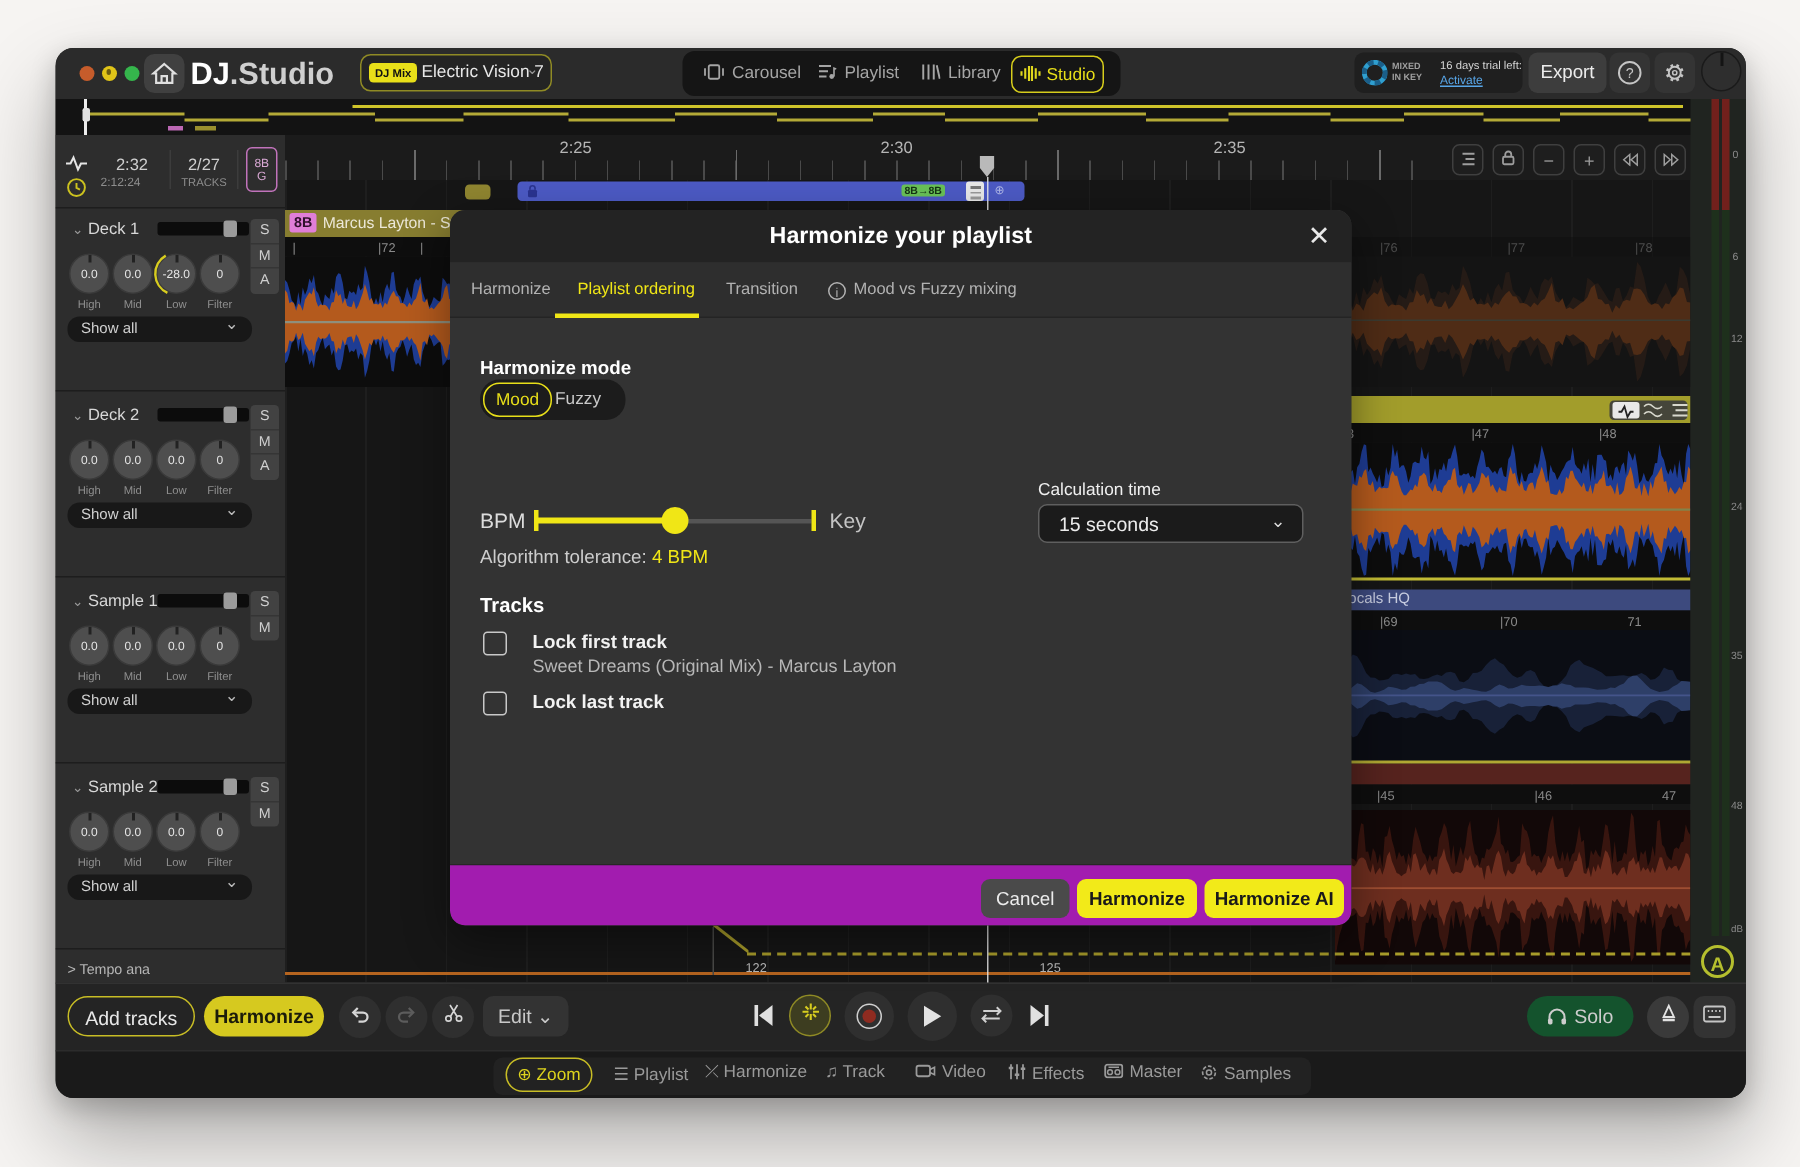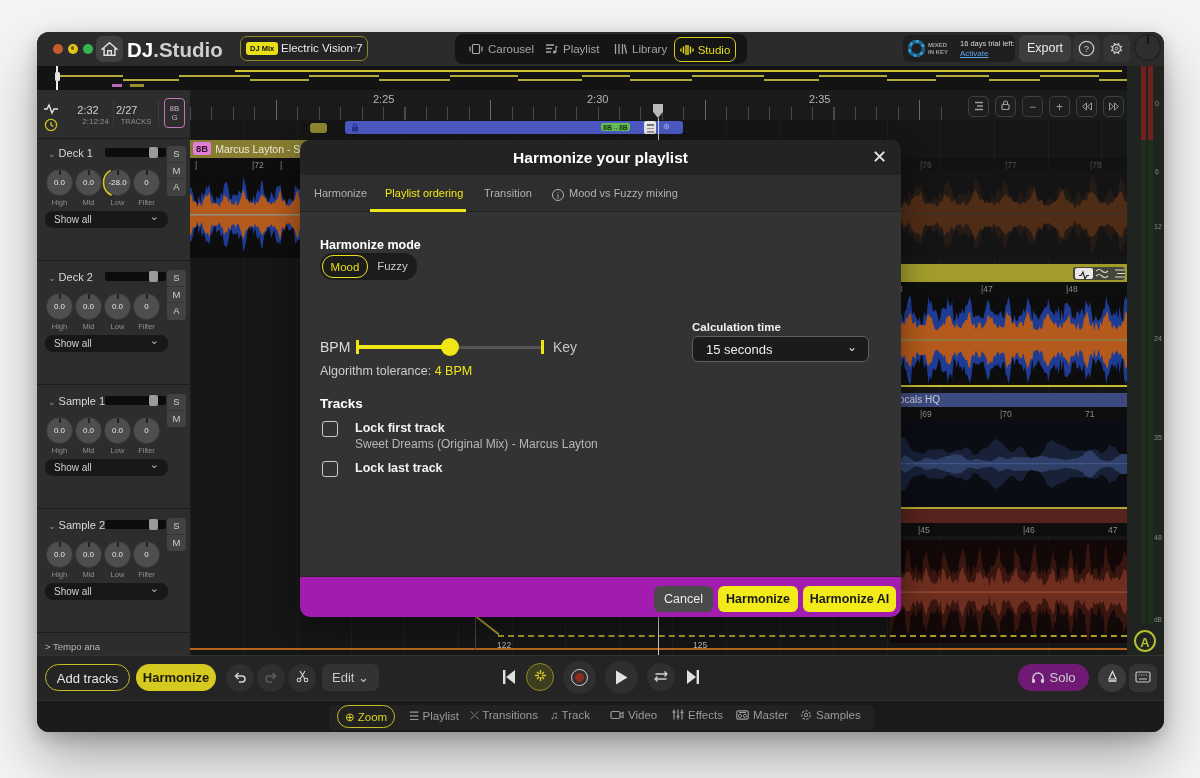--- a/index.html
+++ b/index.html
@@ -179,23 +179,23 @@
 <div style="position:absolute;left:620.5px;top:86px;width:1.5px;height:537px;background:rgba(235,235,235,.85);z-index:29"></div>
 <div id="sidebar">
 <div style="position:absolute;left:6px;top:12px"><svg width="16" height="14" viewBox="0 0 16 14">
           <path d="M1 7 H4 L6 3 L9 11 L11 7 H15" fill="none" stroke="#e5e5e5" stroke-width="1.4"></path>
         </svg></div>
 <div style="position:absolute;left:7px;top:28px"><svg width="14" height="14" viewBox="0 0 14 14">
           <circle cx="7" cy="7" r="5.6" fill="none" stroke="#ccc21f" stroke-width="1.3"></circle>
           <path d="M7 4 V7.2 L9.3 8.4" fill="none" stroke="#ccc21f" stroke-width="1.3"></path>
         </svg></div>
 <div style="position:absolute;left:30px;top:14px;width:42px;text-align:center;font-size:11px;color:#cfcfcf">2:32</div>
-<div style="position:absolute;left:30px;top:27px;width:42px;text-align:right;font-size:8px;color:#8d8d8d">2:12:24</div>
+<div style="position:absolute;left:30px;top:27px;width:42px;text-align:left;font-size:8px;color:#8d8d8d">2:12:24</div>
 <div style="position:absolute;left:76px;top:10px;width:1px;height:26px;background:#3c3c3c"></div>
-<div style="position:absolute;left:79px;top:14px;width:40px;text-align:left;font-size:11px;color:#cfcfcf">2/27</div>
+<div style="position:absolute;left:79px;top:14px;width:40px;text-align:center;font-size:11px;color:#cfcfcf">2/27</div>
 <div style="position:absolute;left:79px;top:27px;width:40px;text-align:center;font-size:7.5px;color:#8d8d8d">TRACKS</div>
 <div style="position:absolute;left:121px;top:10px;width:1px;height:26px;background:#3c3c3c"></div>
 <div style="position:absolute;left:127px;top:8px;width:21px;height:30px;border:1.3px solid #c173bb;border-radius:4px;color:#d9a8d4;font-size:8px;text-align:center;line-height:9px;padding-top:5px">8B<br>G</div>
 <div class="sephr" style="top:48px"></div>
 <div class="deckhead" style="top:57px"><span style="color:#9a9a9a;font-size:9px">⌄</span> Deck 1</div>
       <div class="volbar" style="top:58px">
         <div class="volthumb" style="left:44px"></div>
       </div>
       <div class="sma" style="top:56px">
         <div>S</div>
@@ -423,40 +423,40 @@
         </svg></div>
  <div class="circbtn" style="left:610px;top:7px"><svg width="16" height="13" viewBox="0 0 16 13" style="margin-top:7px">
           <path d="M2.5 4 H13.5 M11.5 1.5 L14 4 L11.5 6.5" fill="none" stroke="#d0d0d0" stroke-width="1.3"></path>
           <path d="M13.5 9 H2.5 M4.5 6.5 L2 9 L4.5 11.5" fill="none" stroke="#d0d0d0" stroke-width="1.3"></path>
         </svg></div>
  <div style="position:absolute;left:648px;top:13px"><svg width="15" height="16" viewBox="0 0 15 16">
           <path d="M2 1 L11 8 L2 15 Z" fill="#e0e0e0"></path>
           <rect x="11.6" y="1" width="2.4" height="14" fill="#e0e0e0"></rect>
         </svg></div>
 
- <div class="pill" style="left:981px;top:8px;width:71px;height:27px;background:#701a75;color:#cdcdcd;line-height:27px"><svg width="14" height="13" viewBox="0 0 14 13" style="vertical-align:-2px;margin-right:4px">
+ <div class="pill" style="left:981px;top:8px;width:71px;height:27px;background:#14532d;color:#cdcdcd;line-height:27px"><svg width="14" height="13" viewBox="0 0 14 13" style="vertical-align:-2px;margin-right:4px">
           <path d="M2 9 V7 a5 5 0 0 1 10 0 v2" fill="none" stroke="#cdcdcd" stroke-width="1.4"></path>
           <rect x="1" y="8" width="3" height="4" rx="1.2" fill="#cdcdcd"></rect>
           <rect x="10" y="8" width="3" height="4" rx="1.2" fill="#cdcdcd"></rect>
         </svg>Solo</div>
  <div class="circbtn" style="left:1061px;top:8px;background:#3a3a3a"><svg width="13" height="13" viewBox="0 0 13 13">
           <path d="M6.5 1.5 L10 9 H3 Z" fill="none" stroke="#e2e2e2" stroke-width="1.2"></path>
           <path d="M2.5 11 H10.5" stroke="#e2e2e2" stroke-width="1.6"></path>
         </svg></div>
  <div class="circbtn" style="left:1092px;top:8px;background:#333;border-radius:7px"><svg width="16" height="12" viewBox="0 0 16 12">
           <rect x="1" y="1" width="14" height="10" rx="1.5" fill="none" stroke="#c5c5c5" stroke-width="1.2"></rect>
           <path d="M3.5 4 H4.5 M6 4 H7 M8.5 4 H9.5 M11 4 H12 M4 8 H12" stroke="#c5c5c5" stroke-width="1.2"></path>
         </svg></div>
 </div>
 
 <div id="bstrip">
  <div style="position:absolute;left:292px;top:4px;width:545px;height:25px;background:#222;border-radius:6px"></div>
  <div class="bitem" style="left:300px;top:4px;width:58px;height:23px;border:1px solid #c8bd25;border-radius:12px;color:#ddd31d;text-align:center;line-height:23px">⊕ Zoom</div>
  <div class="bitem" style="left:372px">☰ Playlist</div>
- <div class="bitem" style="left:433px">⤫ Transitions</div>
+ <div class="bitem" style="left:433px">⤫ Harmonize</div>
  <div class="bitem" style="left:513px">♫ Track</div>
  <div class="bitem" style="left:573px"><svg width="14" height="10" viewBox="0 0 14 10" style="vertical-align:-1px;margin-right:4px">
           <rect x="1" y="1.5" width="9" height="7" rx="1.5" fill="none" stroke="#9a9a9a" stroke-width="1.2"></rect>
           <path d="M10 4 L13 2.5 V7.5 L10 6" fill="none" stroke="#9a9a9a" stroke-width="1.1"></path>
         </svg>Video</div>
  <div class="bitem" style="left:635px"><svg width="12" height="11" viewBox="0 0 12 11" style="vertical-align:-1px;margin-right:4px">
           <path d="M2 0.5 V10.5 M6 0.5 V10.5 M10 0.5 V10.5" stroke="#9a9a9a" stroke-width="1.2"></path>
           <path d="M0.5 3 H3.5 M4.5 7.5 H7.5 M8.5 3.5 H11.5" stroke="#9a9a9a" stroke-width="1.6"></path>
         </svg>Effects</div>
  <div class="bitem" style="left:699px"><svg width="13" height="10" viewBox="0 0 13 10" style="vertical-align:-1px;margin-right:4px">
@@ -477,32 +477,32 @@
   <div class="mtab" style="left:14px">Harmonize</div>
   <div class="mtab" style="left:85px;color:#f0e616">Playlist ordering</div>
   <div style="position:absolute;left:70px;top:34px;width:96px;height:2.5px;background:#f0e616"></div>
   <div class="mtab" style="left:184px">Transition</div>
   <div class="mtab" style="left:252px"><span style="display:inline-block;width:12px;height:12px;border:1px solid #b2b2b2;border-radius:50%;font-size:8.5px;text-align:center;line-height:12px;vertical-align:-2px;margin-right:5px">i</span>Mood vs Fuzzy mixing</div>
  </div>
 
  <div style="position:absolute;left:20px;top:98px;font-size:12.5px;font-weight:bold;color:#fff">Harmonize mode</div>
  <div style="position:absolute;left:20px;top:113px;width:97px;height:27px;background:#1c1c1c;border-radius:13px"></div>
  <div style="position:absolute;left:22px;top:115px;width:46px;height:23px;border:1px solid #e8df19;border-radius:11px;color:#e8df19;font-size:11.5px;text-align:center;line-height:22px">Mood</div>
- <div style="position:absolute;left:70px;top:115px;width:45px;height:23px;color:#c9c9c9;font-size:11.5px;text-align:center;line-height:22px">Fuzzy</div>
+ <div style="position:absolute;left:70px;top:115px;width:45px;height:23px;color:#c9c9c9;font-size:11.5px;line-height:22px">Fuzzy</div>
 
 
  <div style="position:absolute;left:20px;top:199px;font-size:14px;color:#dcdcdc">BPM</div>
  <div style="position:absolute;left:56px;top:200px;width:2.5px;height:14px;background:#f0e616"></div>
  <div style="position:absolute;left:57px;top:205px;width:93px;height:4px;background:#f0e616"></div>
  <div style="position:absolute;left:150px;top:206px;width:91px;height:2.5px;background:#555"></div>
  <div style="position:absolute;left:241px;top:200px;width:2.5px;height:14px;background:#f0e616"></div>
  <div style="position:absolute;left:141px;top:198px;width:18px;height:18px;background:#f0e616;border-radius:50%"></div>
  <div style="position:absolute;left:253px;top:199px;font-size:14px;color:#c5c5c5">Key</div>
 
- <div style="position:absolute;left:392px;top:181px;font-size:11.5px;font-weight:bold;color:#f0f0f0">Calculation time</div>
+ <div style="position:absolute;left:392px;top:181px;font-size:11.5px;font-weight:normal;color:#f0f0f0">Calculation time</div>
  <div style="position:absolute;left:392px;top:196px;width:177px;height:26px;background:#1b1b1b;border:1px solid #5f5f5f;border-radius:6px;color:#ececec;font-size:13px;line-height:25px;padding-left:13px">15 seconds<span style="position:absolute;right:11px;top:-2px;font-size:12px;color:#ddd">⌄</span></div>
 
  <div style="position:absolute;left:20px;top:224px;font-size:12.5px;color:#cdcdcd">Algorithm tolerance: <span style="color:#f0e616">4 BPM</span></div>
 
  <div style="position:absolute;left:20px;top:256px;font-size:13.5px;font-weight:bold;color:#fff">Tracks</div>
 
  <div class="chk" style="left:22px;top:281px"></div>
  <div style="position:absolute;left:55px;top:281px;font-size:12.5px;font-weight:bold;color:#f2f2f2">Lock first track</div>
  <div style="position:absolute;left:55px;top:297px;font-size:12px;color:#b7b7b7">Sweet Dreams (Original Mix) - Marcus Layton</div>
 

